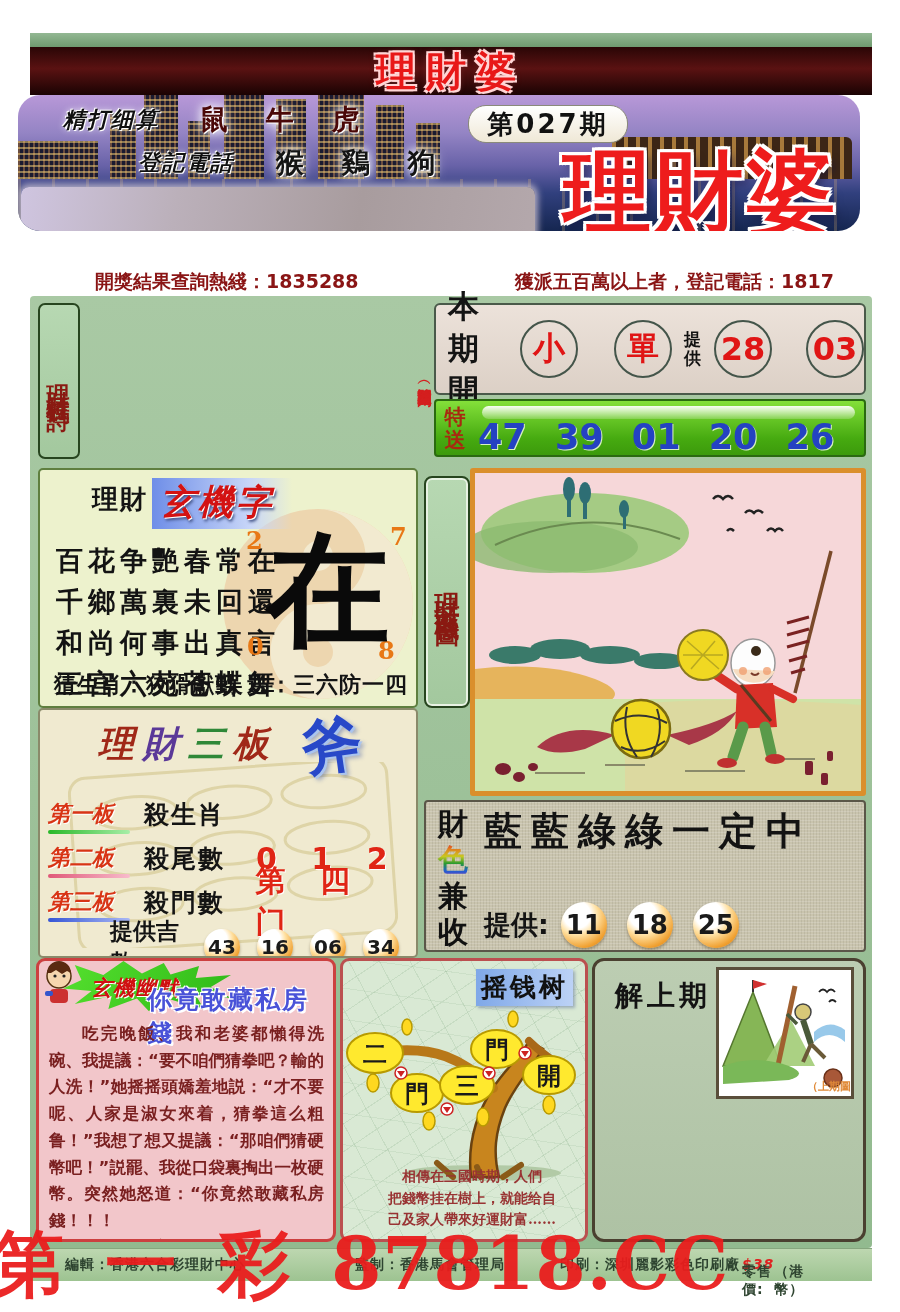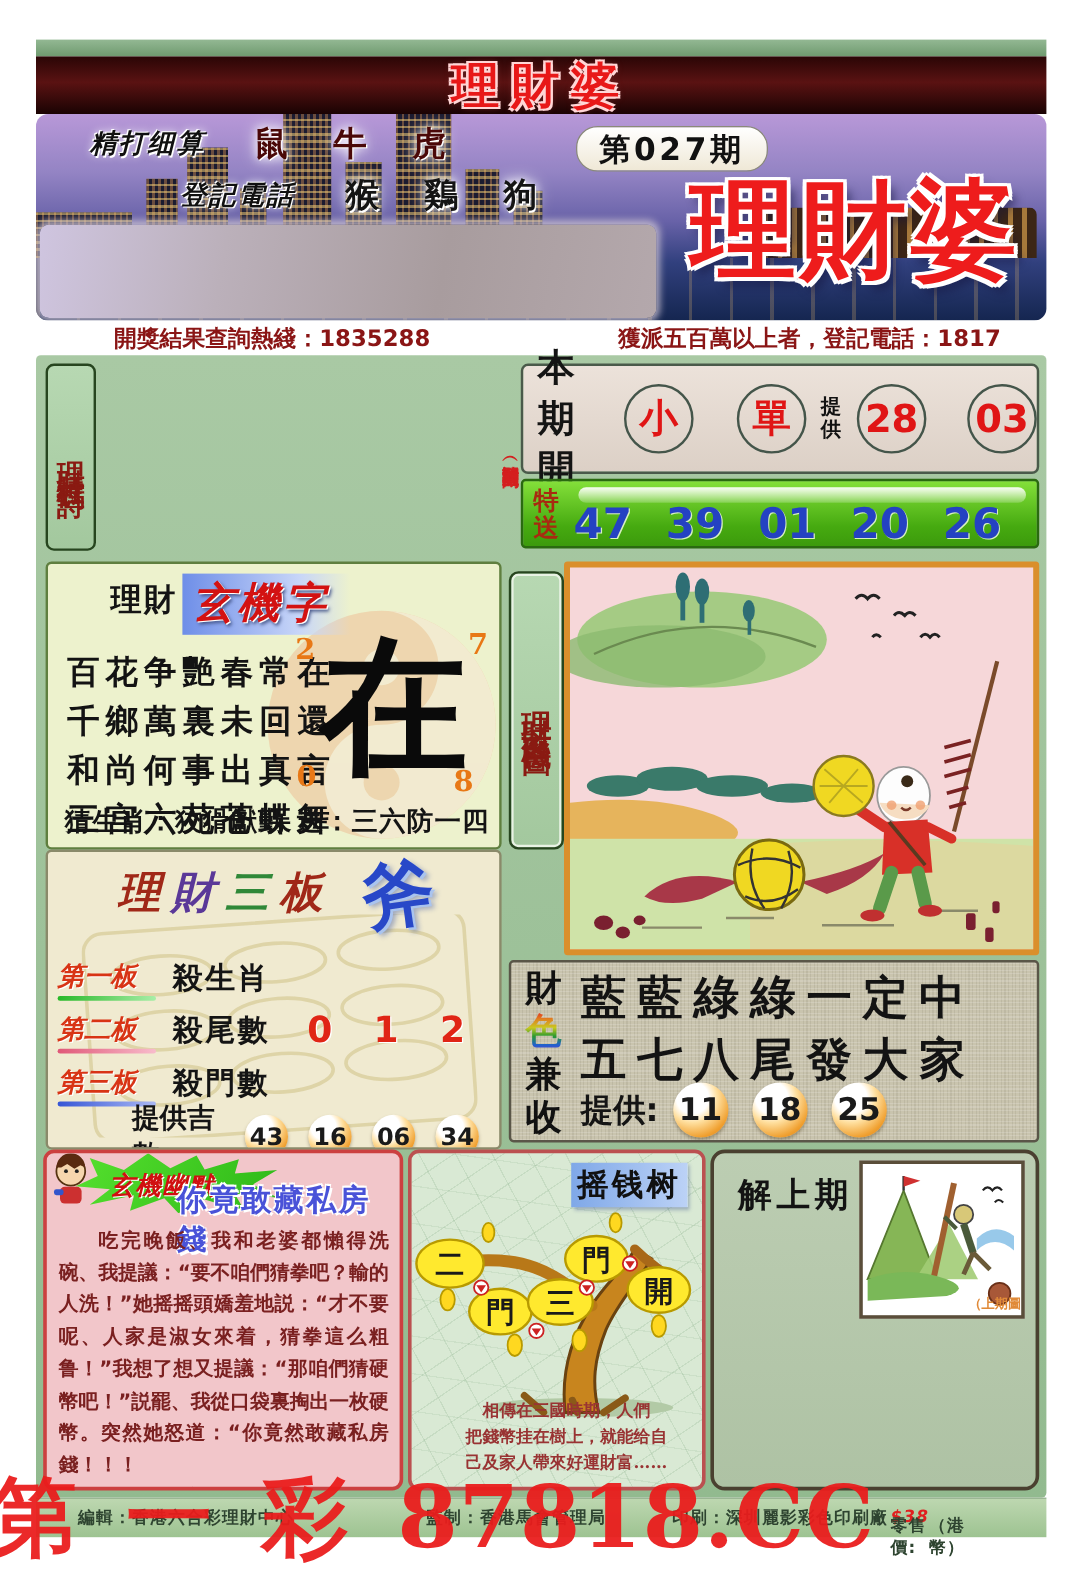--- a/index.html
+++ b/index.html
@@ -8,21 +8,21 @@
 
   
   .mast{position:absolute;left:30px;top:33px;width:842px;height:62px;}
   .mast-green{height:14px;background:linear-gradient(180deg,#93b893,#6f9a6f);}
   .mast-bar{height:48px;background:linear-gradient(180deg,#2a0606,#5a1212 45%,#1a0303);
             display:flex;align-items:center;justify-content:center;}
   .mast-title{font-size:40px;font-weight:900;color:#e81818;letter-spacing:10px;
               text-shadow:-2px -2px 0 #ffd6d6,2px -2px 0 #ffd6d6,-2px 2px 0 #ffd6d6,2px 2px 0 #ffd6d6,0 0 6px #803030;}
 
   
-  .banner{position:absolute;left:30px;top:95px;width:842px;height:172px;border-radius:10px;overflow:hidden;
+  .banner{position:absolute;left:18px;top:95px;width:842px;height:136px;border-radius:22px;overflow:hidden;
           background:linear-gradient(180deg,#b898d8 0%,#9484c4 28%,#6862a8 52%,#31407e 72%,#152650 100%);}
   .bld{position:absolute;background:#1b1b30;
        background-image:repeating-linear-gradient(0deg,rgba(255,215,120,.5) 0 2px,transparent 2px 6px),
                         repeating-linear-gradient(90deg,rgba(255,170,90,.35) 0 2px,transparent 2px 5px);}
   .water{position:absolute;left:0;right:0;bottom:0;height:52px;
          background:linear-gradient(180deg,#26386e,#0d1b3e);
          background-image:repeating-linear-gradient(90deg,rgba(255,200,110,.22) 0 3px,transparent 3px 34px);}
   .pav{position:absolute;right:8px;bottom:52px;width:240px;height:42px;background:#3c2616;border-radius:6px 6px 0 0;
        background-image:repeating-linear-gradient(90deg,rgba(255,190,90,.55) 0 4px,rgba(60,38,22,0) 4px 12px);}
   .slogan-label{position:absolute;font-size:22px;font-weight:900;font-style:italic;color:#101010;
@@ -298,20 +298,21 @@
         <span class="sb-label">殺生肖</span>
       </div>
       <div class="sb-row" style="top:128px;">
         <span class="sb-tag"><span>第二板</span><span class="bar bar-p"></span></span>
         <span class="sb-label">殺尾數</span>
         <span class="sb-value">0 1 2</span>
       </div>
       <div class="sb-row" style="top:172px;">
         <span class="sb-tag"><span>第三板</span><span class="bar bar-b"></span></span>
         <span class="sb-label">殺門數</span>
+        <span class="sb-value">第 四 门</span>
       </div>
       <div class="sb-lucky">
         <span class="sb-lucky-label">提供吉數:</span>
         <span class="ball s">43</span>
         <span class="ball s">16</span>
         <span class="ball s">06</span>
         <span class="ball s">34</span>
       </div>
     </div>
 
@@ -391,21 +392,20 @@
     </div>
 
     <div class="cs">
       <div class="cs-side">
         <div>財</div>
         <div class="rainbow">色</div>
         <div>兼</div>
         <div>收</div>
       </div>
       <div class="cs-line" style="top:4px;">藍藍綠綠一定中</div>
-      <div class="cs-line" style="top:56px;">五七八尾發大家</div>
       <div class="cs-prov">
         <span class="cs-prov-label">提供:</span>
         <span class="ball m">11</span>
         <span class="ball m">18</span>
         <span class="ball m">25</span>
       </div>
     </div>
 
     <div class="hm">
       <svg style="position:absolute;left:-2px;top:0;" width="44" height="52" viewBox="0 0 44 52">

